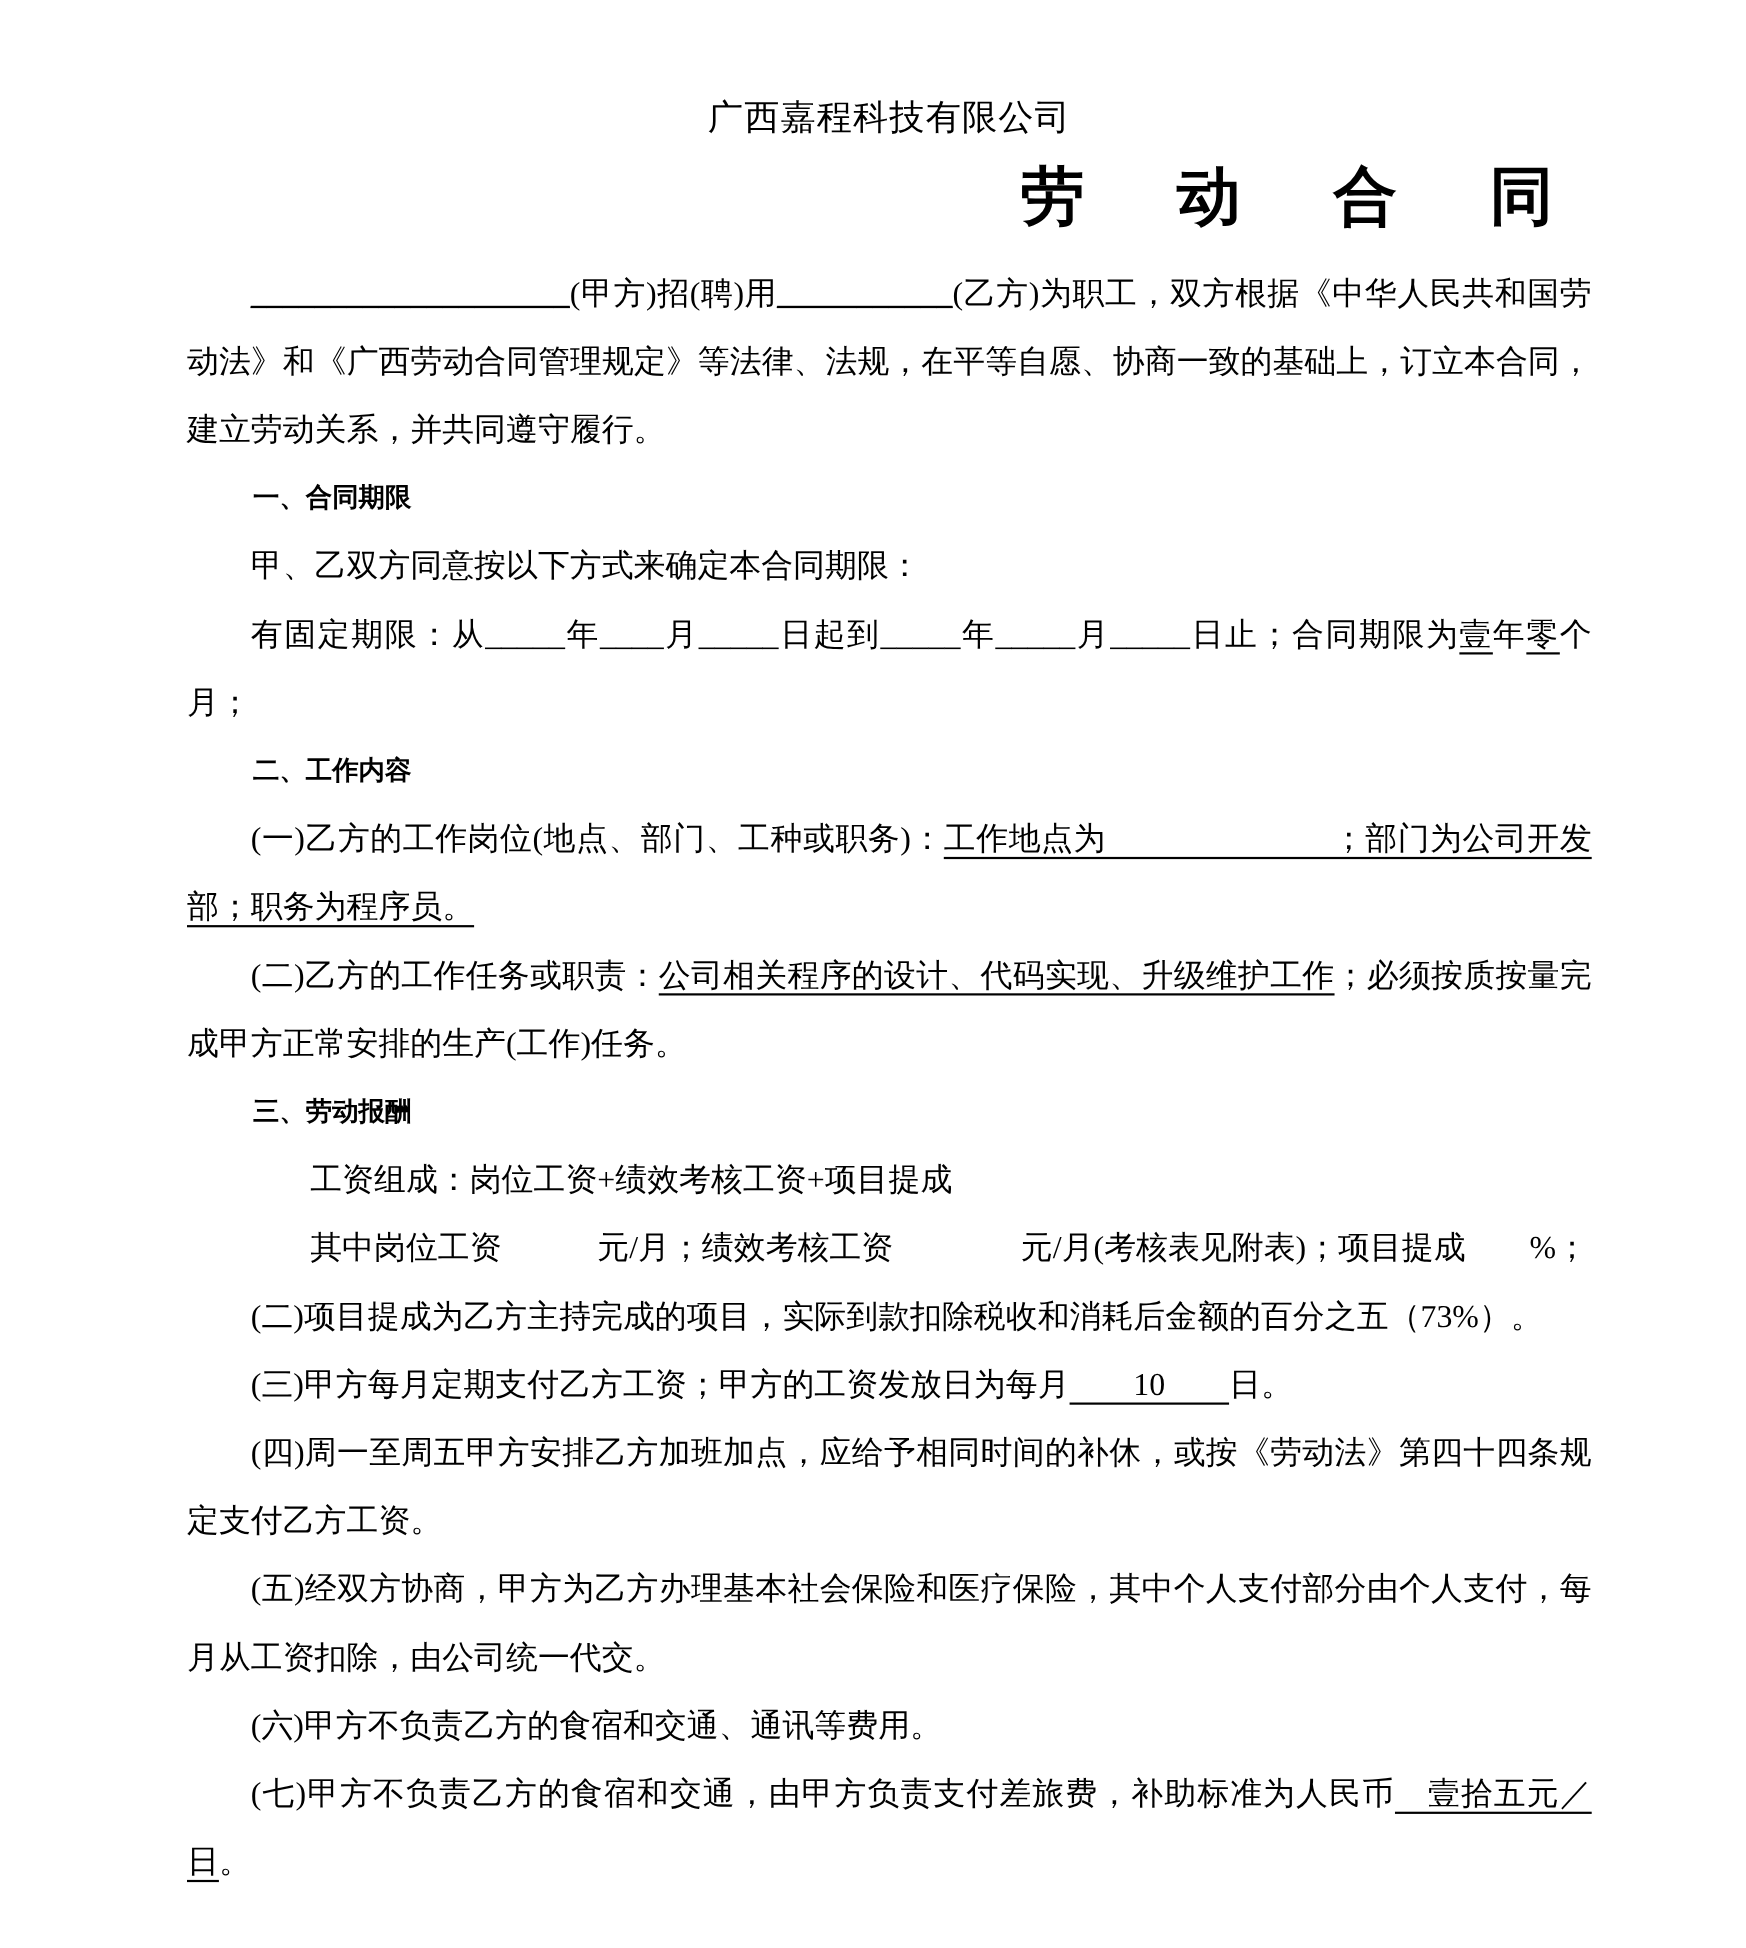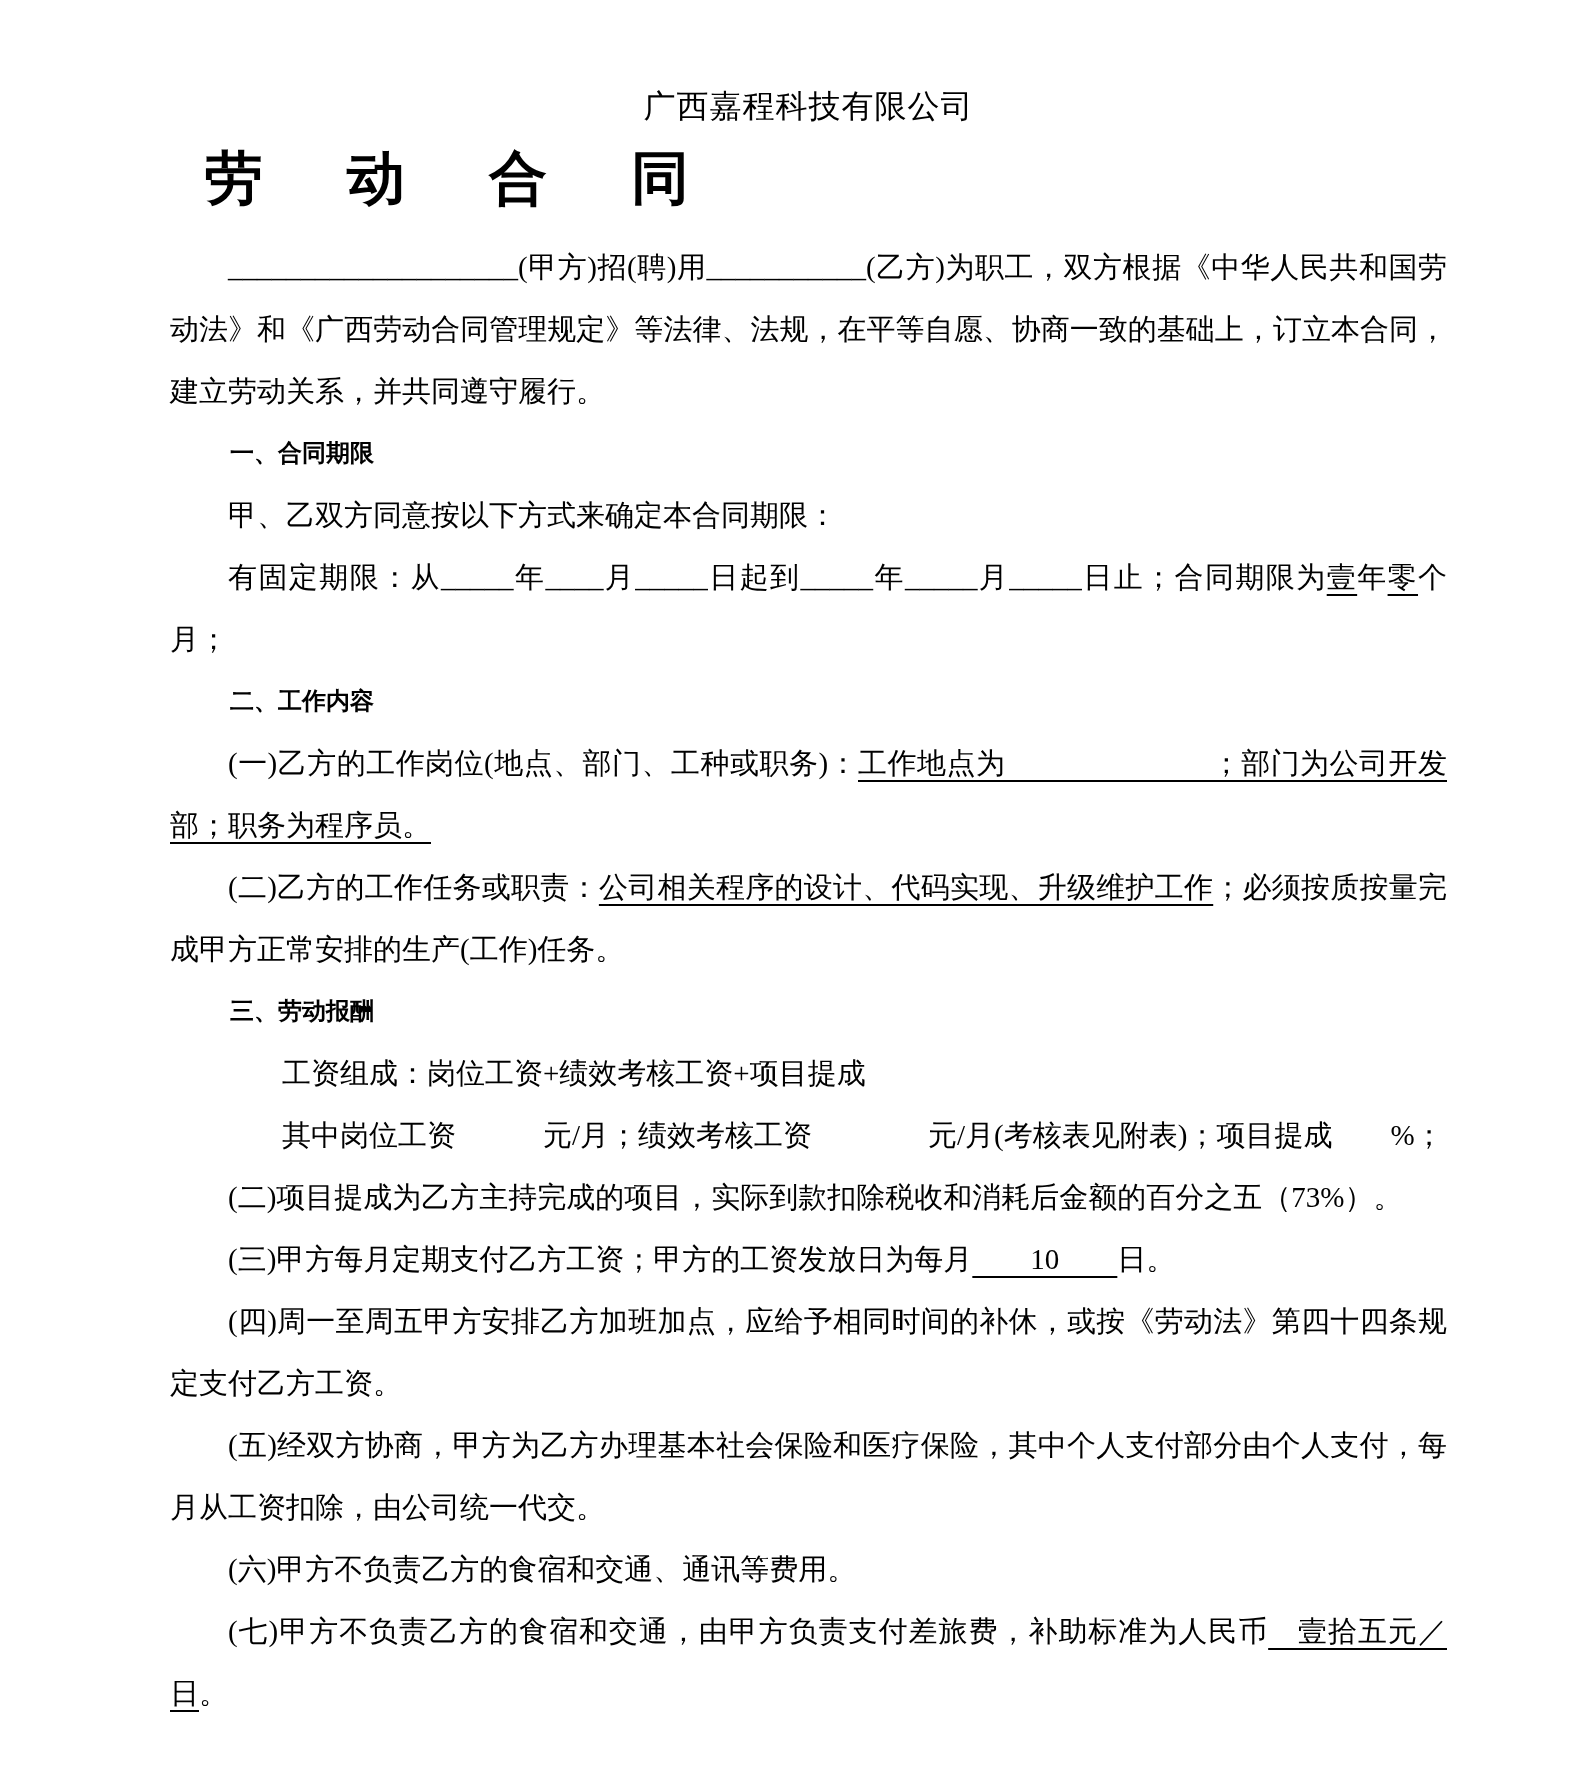--- a/index.html
+++ b/index.html
@@ -15,21 +15,21 @@
     padding: 82px 140px 16px 170px;
   }
   .company {
     text-align: center;
     font-size: 32px;
     line-height: 48px;
     font-weight: 400;
     letter-spacing: 1px;
   }
   .doc-title {
-    text-align: left;
+    text-align: right;
     font-size: 58px;
     font-weight: 700;
     line-height: 86px;
     letter-spacing: 0.6em;
     text-indent: 0.6em;
     margin-top: 6px;
     margin-bottom: 14px;
   }
   p.body {
     font-size: 29px;
@@ -43,21 +43,21 @@
     line-height: 62px;
     text-indent: 60px;
     font-family: "Liberation Sans", "DejaVu Sans", sans-serif;
   }
   p.sub { text-indent: 112px; }
   .u {
     text-decoration: underline;
     text-underline-offset: 7px;
     text-decoration-thickness: 2px;
   }
-  .blank { white-space: pre; }
+  .blank { white-space: pre; text-decoration: underline; }
 </style>
 </head>
 <body>
 
 <div class="page">
 
   <div class="company">广西嘉程科技有限公司</div>
 
   <div class="doc-title">劳 动 合 同</div>
 

